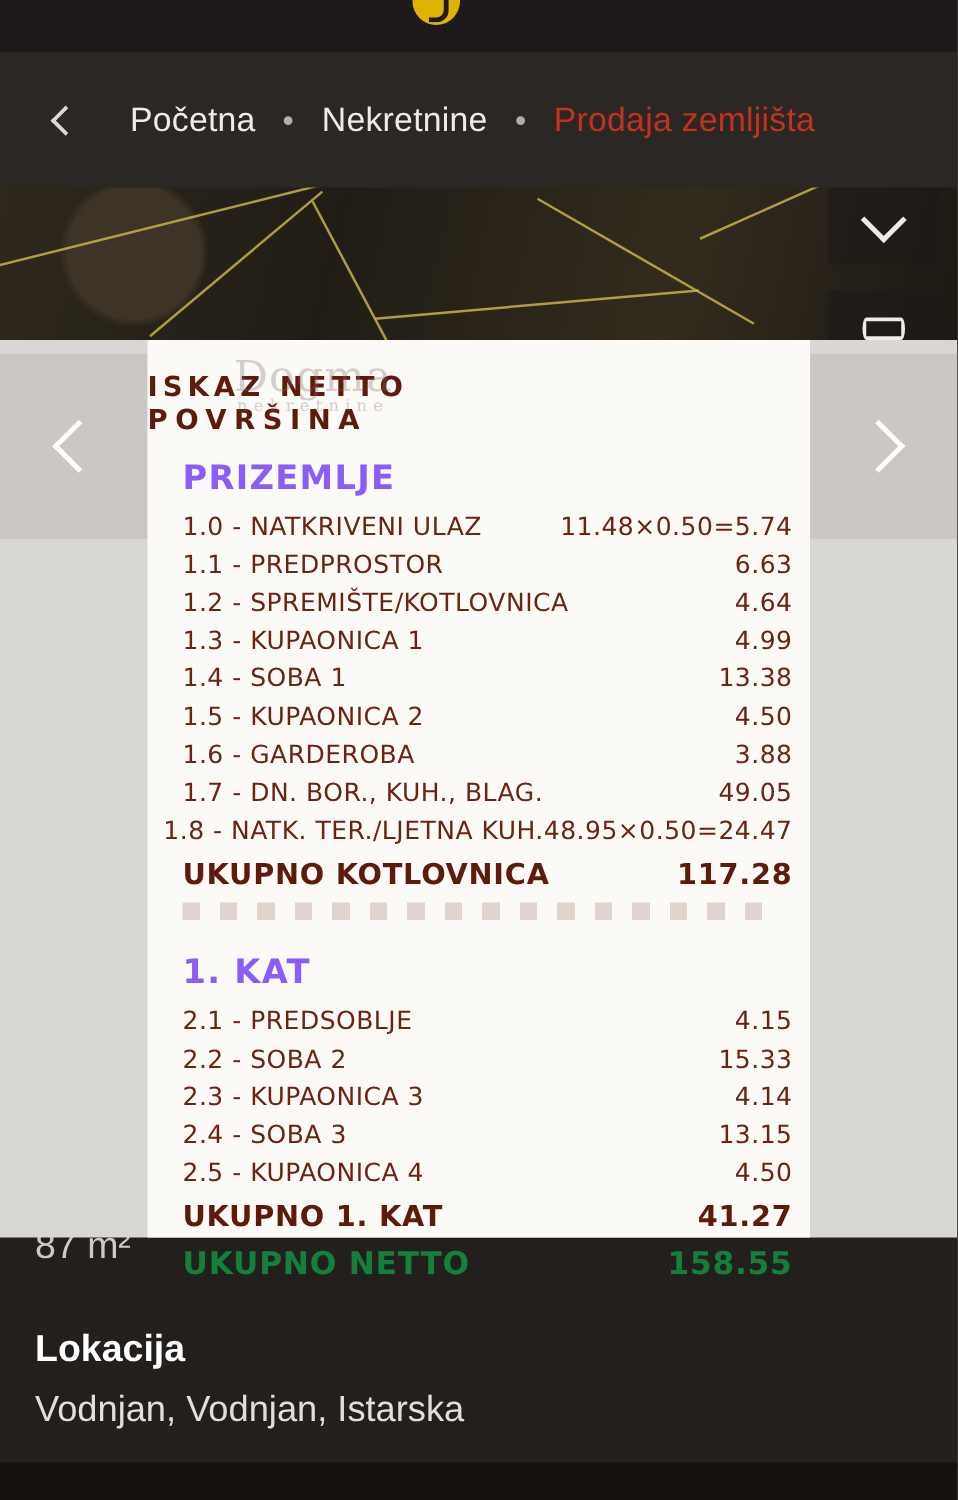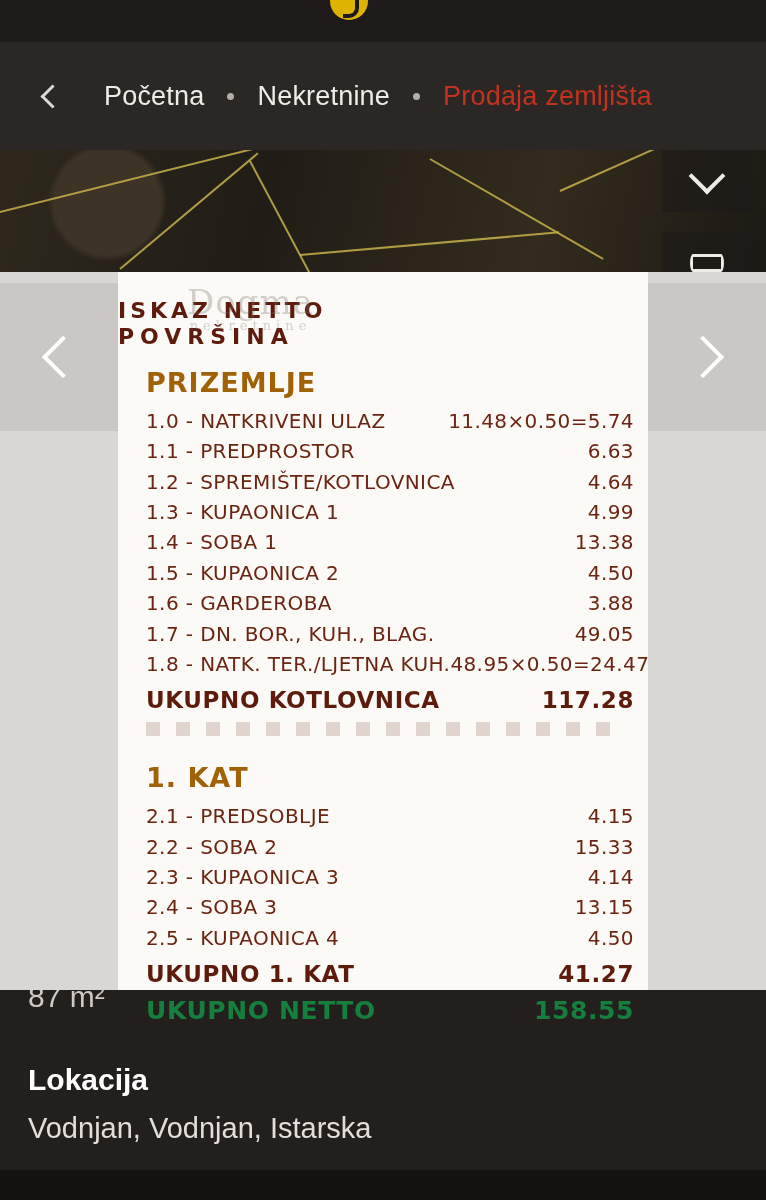--- a/index.html
+++ b/index.html
@@ -219,31 +219,32 @@
     letter-spacing: 4px;
     color: #5e1b0c;
     line-height: 1.2;
   }
   .plan-head .l2 { letter-spacing: 6px; }
   .floor-title {
     margin: 16px 0 8px 28px;
     font-size: 27px;
     font-weight: bold;
     letter-spacing: 1px;
-    color: #a16207;
+    color: #8b5cf6;
   }
   .floor-title.kat { margin-top: 26px; }
   .rows { margin: 0 14px 0 28px; }
   .row {
     display: flex;
     align-items: baseline;
     font-size: 20px;
     line-height: 1.52;
     color: #6b2411;
     letter-spacing: .4px;
+    justify-content: flex-end;
   }
   .row .nm { flex: 1 1 auto; white-space: nowrap; }
   .row .vl { flex: 0 0 auto; text-align: right; min-width: 130px; }
   .row.total {
     font-size: 23px;
     font-weight: bold;
     color: #5e1b0c;
     letter-spacing: .6px;
     padding-top: 4px;
   }

